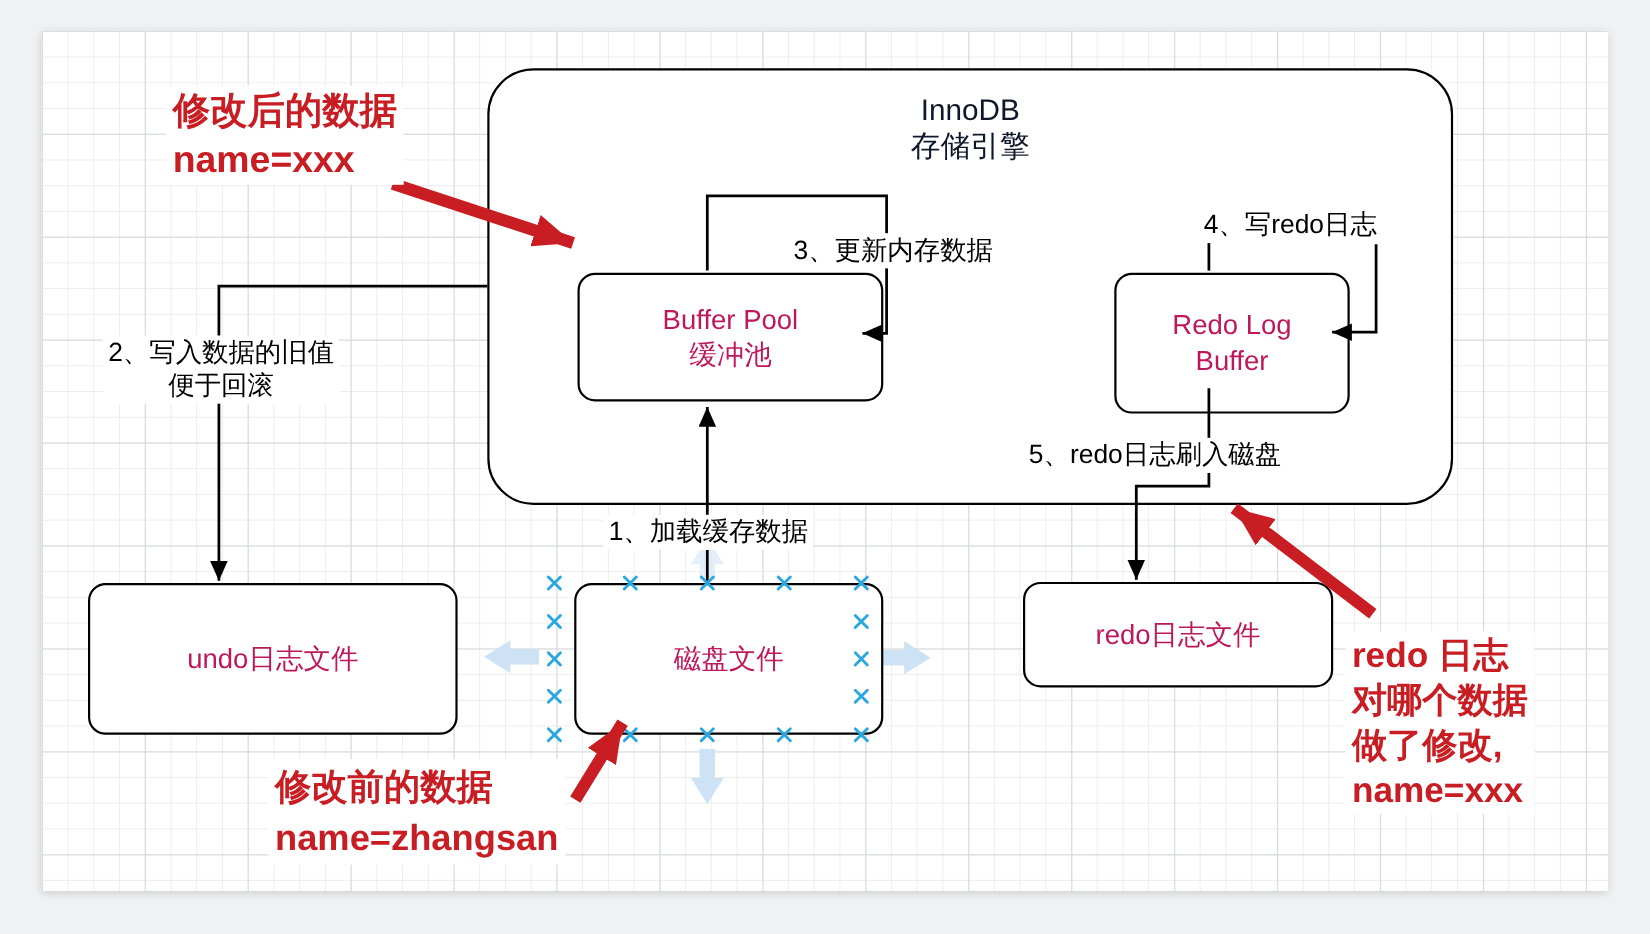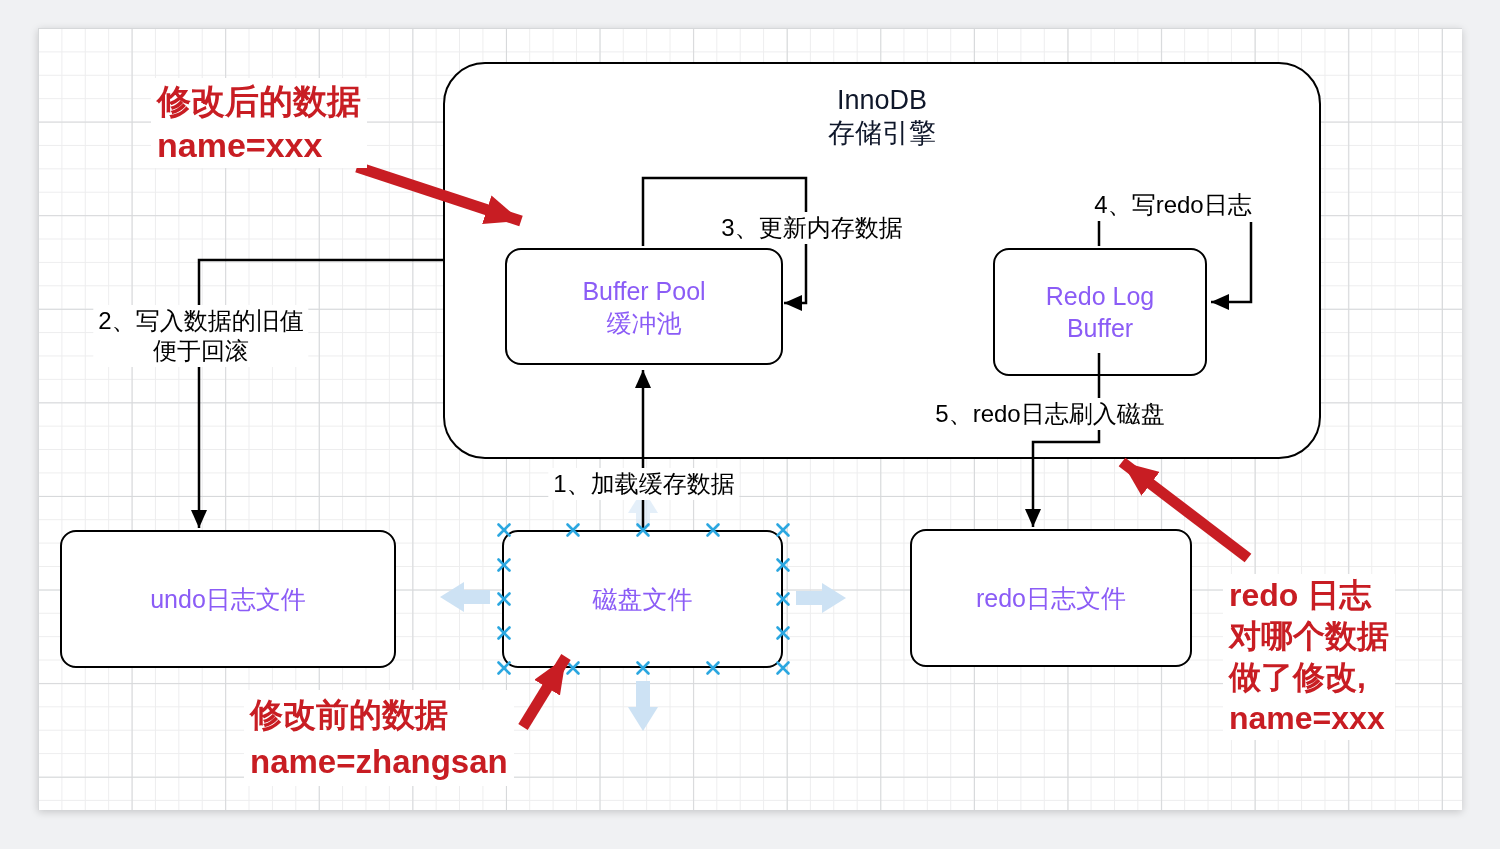--- a/index.html
+++ b/index.html
@@ -26,37 +26,37 @@
   svg.layer{position:absolute;left:0;top:0;width:1500px;height:849px;pointer-events:none;}
   #svg-under{z-index:1}
   #svg-lines{z-index:3}
   #svg-top{z-index:5}
   svg .hit{pointer-events:auto;}
 
   
   .node{
     position:absolute;background:#fff;border:2.5px solid #000;border-radius:16px;
     display:flex;flex-direction:column;align-items:center;justify-content:center;
-    text-align:center;color:#8b5cf6;z-index:2;box-sizing:border-box;
-    font-size:25px;line-height:32px;
+    text-align:center;color:#be185d;z-index:2;box-sizing:border-box;
+    font-size:25px;line-height:32px;margin-left:20px;
   }
   .container-box{
     position:absolute;left:443px;top:62px;width:878px;height:397px;
     background:#fff;border:2.5px solid #000;border-radius:42px;z-index:1;
     box-sizing:border-box;
   }
   .container-title{
     position:absolute;left:443px;top:84px;width:878px;text-align:center;
     font-size:27px;line-height:33px;color:#0f172a;z-index:2;
   }
   .buffer-pool{left:505px;top:248px;width:278px;height:117px;}
   .redo-log-buffer{left:993px;top:248px;width:214px;height:128px;}
   .undo-file{left:60px;top:530px;width:336px;height:138px;}
   .disk-file{left:502px;top:530px;width:281px;height:138px;}
-  .redo-file{left:910px;top:529px;width:282px;height:138px;}
+  .redo-file{left:910px;top:529px;width:282px;height:96px;}
 
   
   .lbl{
     position:absolute;background:#fff;color:#000;font-size:24px;line-height:30px;
     white-space:nowrap;padding:1px 5px;text-align:center;z-index:4;
     transform:translateX(-50%);
   }
   
   .ann{
     position:absolute;color:#c81d23;font-weight:600;background:#fff;

